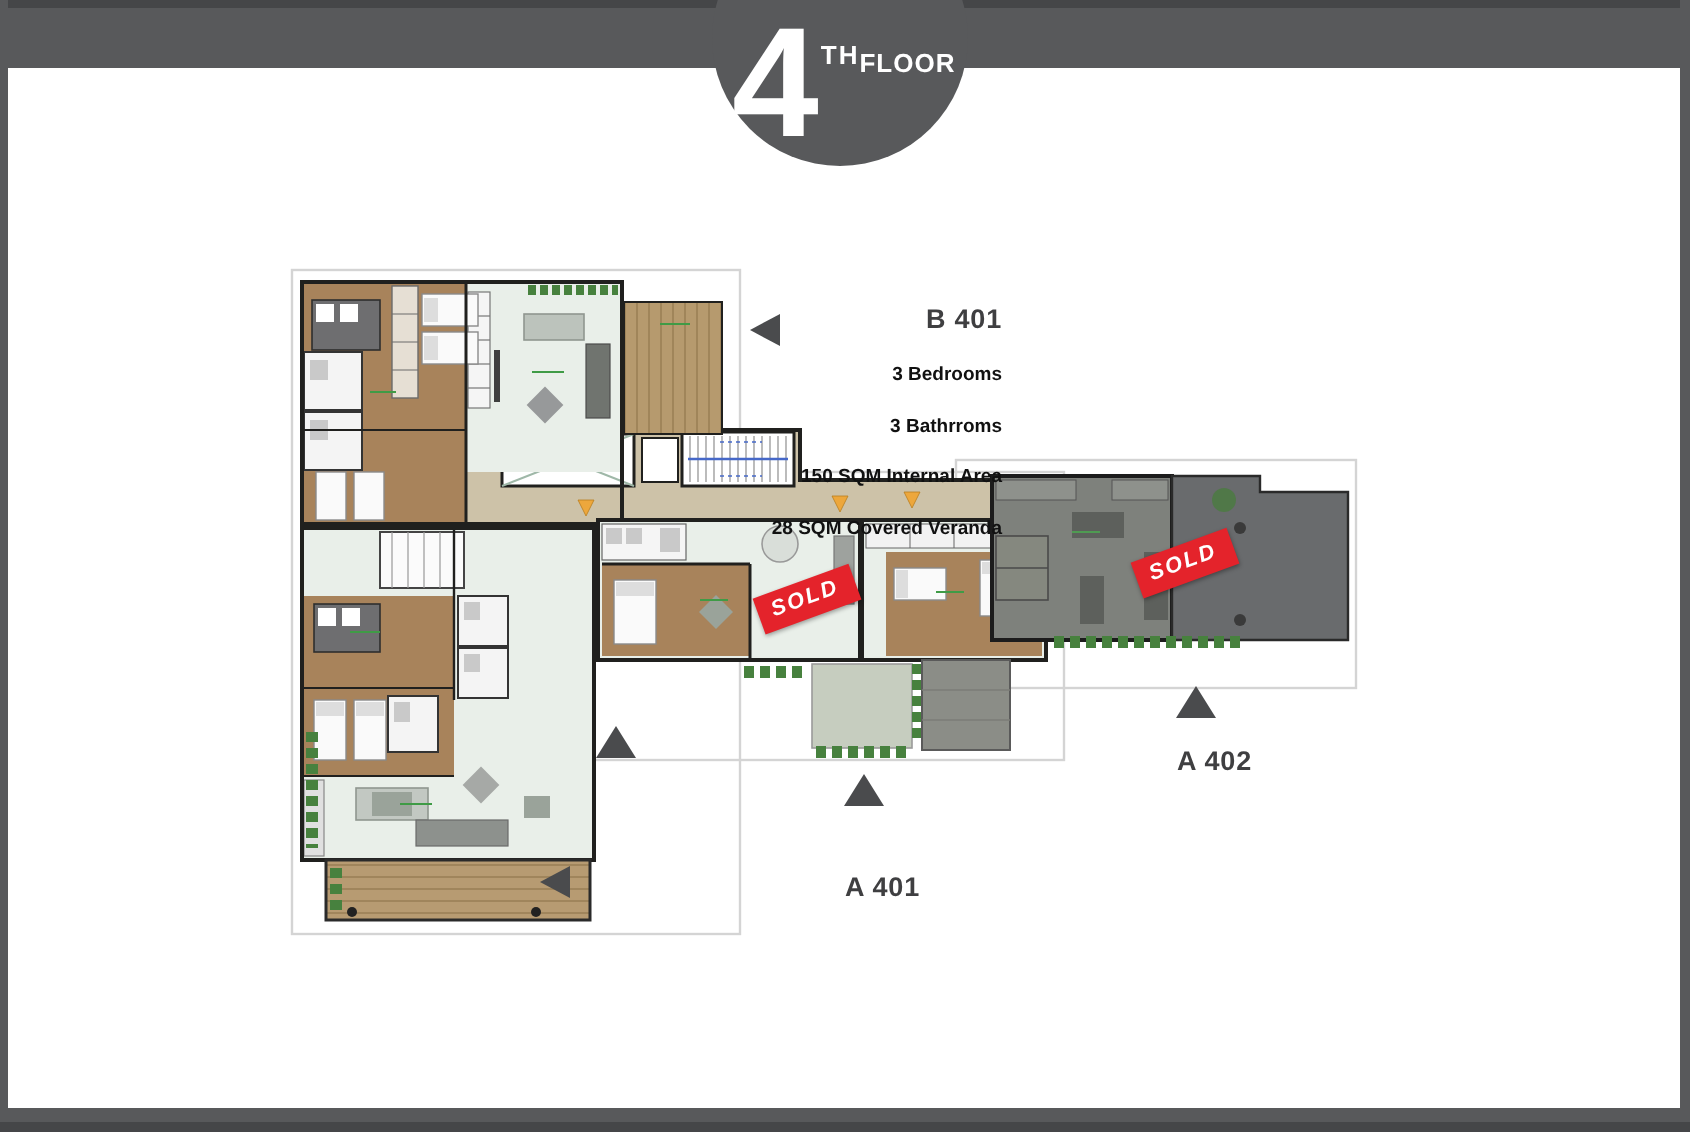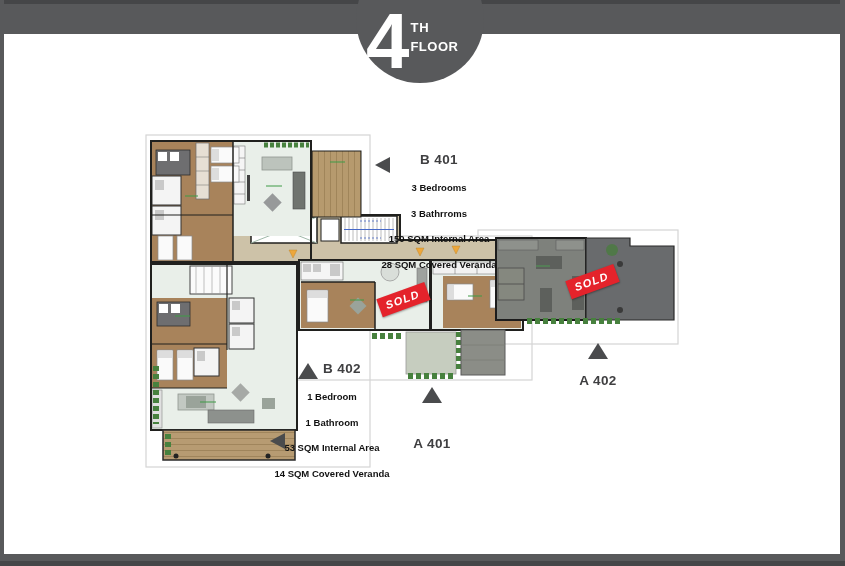--- a/index.html
+++ b/index.html
@@ -11,27 +11,27 @@
   .frame-left{position:absolute;left:0;top:0;width:4px;height:566px;background:#58595b;}
   .frame-right{position:absolute;right:0;top:0;width:5px;height:566px;background:#58595b;}
   .frame-bottom{position:absolute;left:0;top:554px;width:845px;height:12px;background:#58595b;}
   .frame-bottom-strip{position:absolute;left:0;top:561px;width:845px;height:5px;background:#454648;}
   
   .semicircle{position:absolute;left:356px;top:-45px;width:128px;height:128px;border-radius:50%;
               background:#58595b;}
   .floor-badge{position:absolute;left:366px;top:6px;width:112px;height:80px;display:flex;
                color:#ffffff;z-index:3;}
   .floor-number{font-size:78px;font-weight:bold;line-height:70px;letter-spacing:-2px;}
-  .floor-words{display:flex;flex-direction:column;margin-left:3px;margin-top:14px;}
+  .floor-words{display:flex;margin-left:3px;margin-top:14px;}
   .floor-ordinal{font-size:13px;font-weight:bold;letter-spacing:1px;}
   .floor-word{font-size:13px;font-weight:bold;margin-top:4px;letter-spacing:0.5px;}
   
   .plan{position:absolute;left:140px;top:128px;}
   
-  .unit-label{position:absolute;text-align:center;}
+  .unit-label{position:absolute;text-align:right;}
   .unit-title{font-size:13.5px;font-weight:bold;color:#3f3f41;letter-spacing:0.4px;}
   .unit-details{margin-top:4px;font-size:9.5px;font-weight:bold;color:#111111;line-height:9.5px;}
   .unit-details div{white-space:nowrap;margin-top:16px;}
   
   .tri{position:absolute;width:0;height:0;}
   .tri-left{border-top:8px solid transparent;border-bottom:8px solid transparent;
             border-right:15px solid #4a4b4d;}
   .tri-up{border-left:10px solid transparent;border-right:10px solid transparent;
           border-bottom:16px solid #4a4b4d;}
   
@@ -259,29 +259,20 @@
     <div class="unit-title">B 401</div>
     <div class="unit-details">
       <div>3 Bedrooms</div>
       <div>3 Bathrroms</div>
       <div>150 SQM Internal Area</div>
       <div>28 SQM Covered Veranda</div>
     </div>
   </div>
 
   <span class="tri tri-up" style="left:298px;top:363px;"></span>
-  <div class="unit-label" style="left:270px;top:361px;width:124px;">
-    <div class="unit-title" style="position:relative;left:10px;">B 402</div>
-    <div class="unit-details">
-      <div>1 Bedroom</div>
-      <div>1 Bathroom</div>
-      <div>53 SQM Internal Area</div>
-      <div>14 SQM Covered Veranda</div>
-    </div>
-  </div>
 
   <span class="tri tri-up" style="left:422px;top:387px;"></span>
   <div class="unit-label" style="left:404px;top:403px;width:56px;margin-top:33px;">
     <div class="unit-title">A 401</div>
   </div>
 
   <span class="tri tri-up" style="left:588px;top:343px;"></span>
   <div class="unit-label" style="left:570px;top:373px;width:56px;">
     <div class="unit-title">A 402</div>
   </div>

